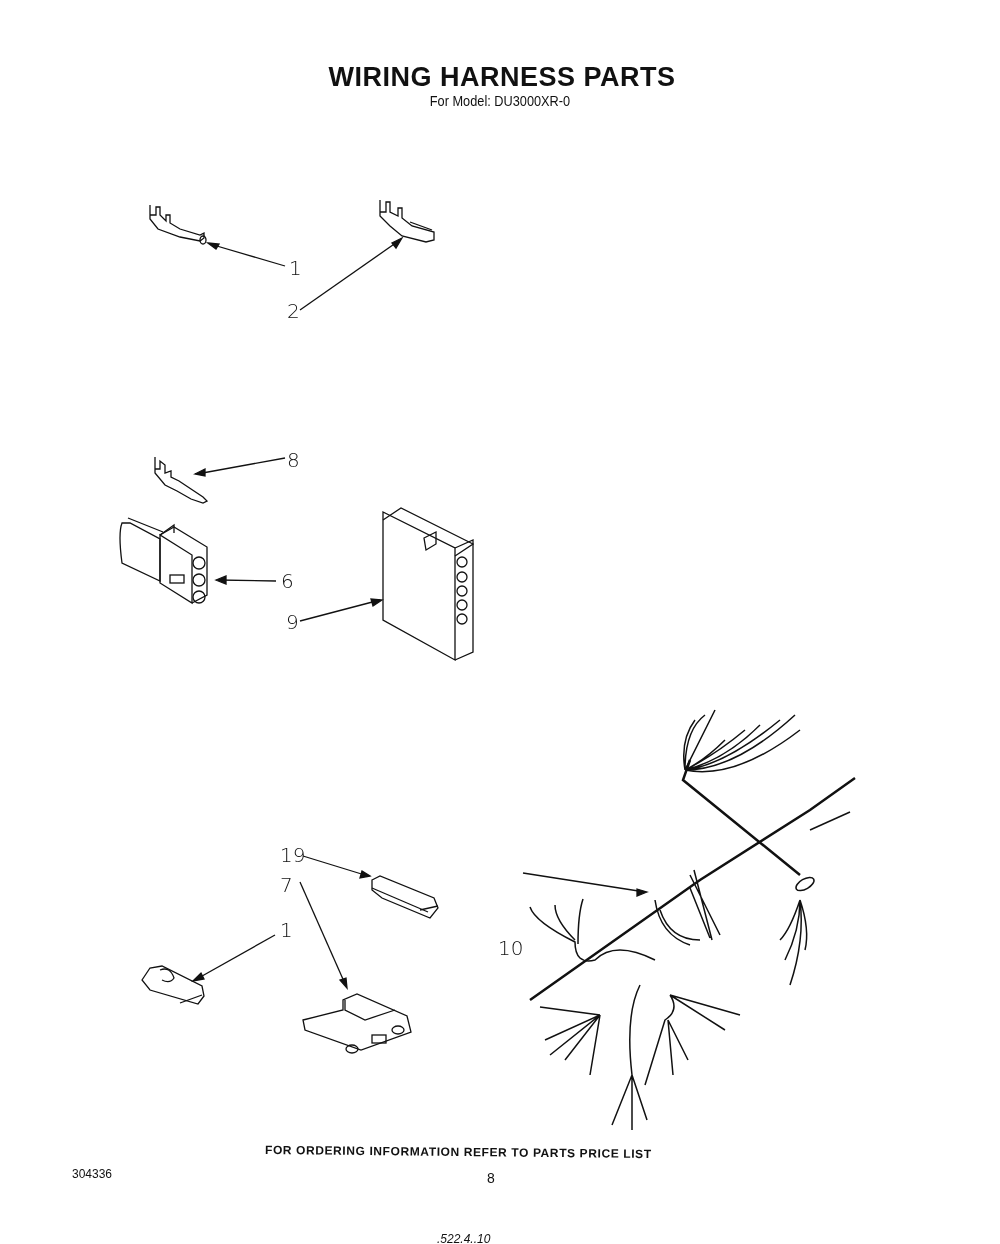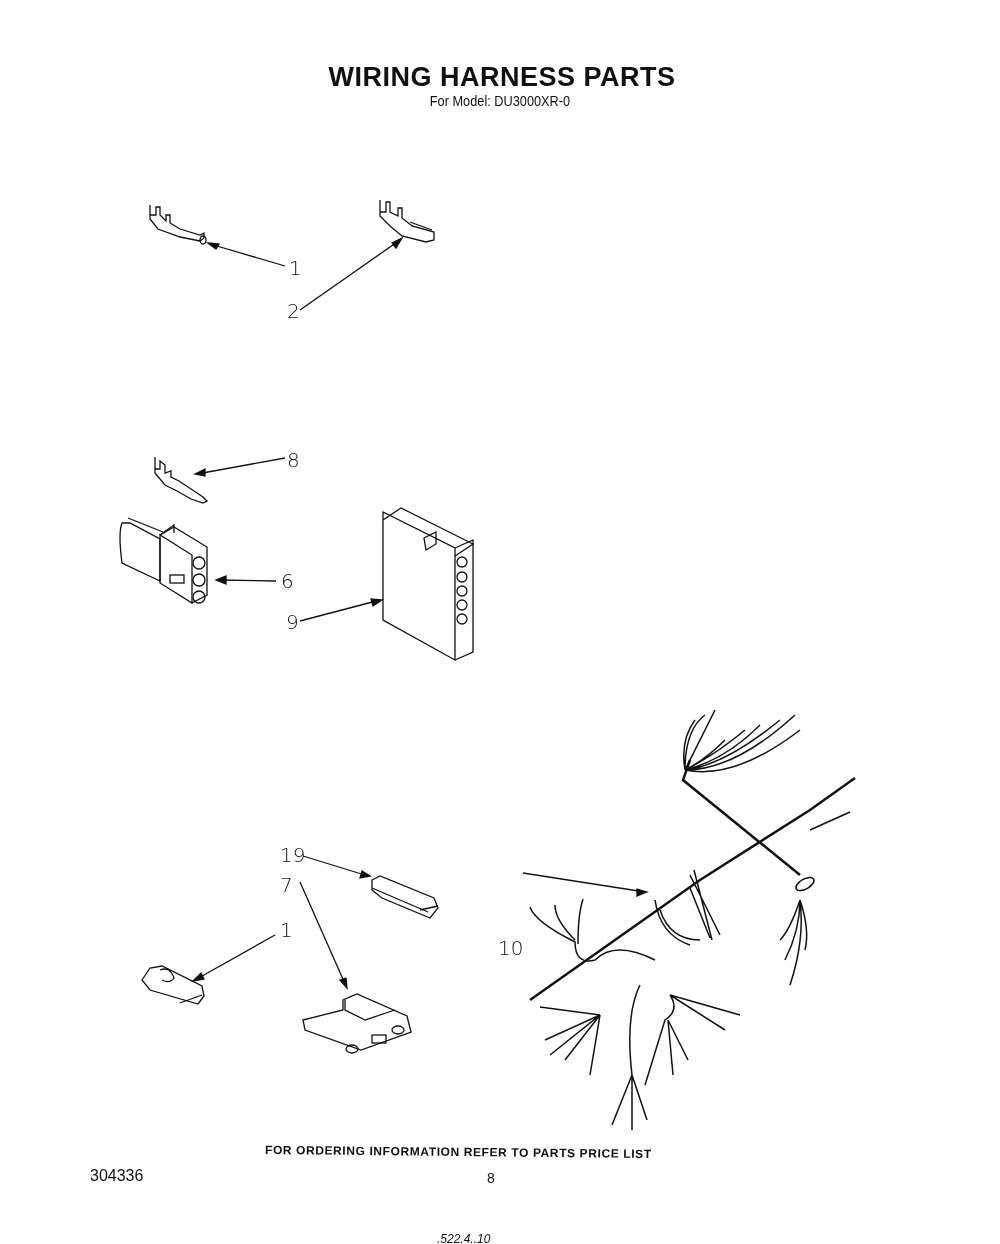--- a/index.html
+++ b/index.html
@@ -2,21 +2,21 @@
 <html><head>
 <meta charset="utf-8">
 <style>
   html,body{margin:0;padding:0;background:#fff;}
   body{width:1000px;height:1244px;position:relative;overflow:hidden;font-family:"Liberation Sans",sans-serif;color:#111;}
   .abs{position:absolute;}
   .title{left:2px;width:1000px;top:62px;text-align:center;font-weight:bold;font-size:27px;letter-spacing:0.5px;}
   .subtitle{left:0;width:1000px;top:92px;text-align:center;font-size:15px;transform:scaleX(0.85);}
   .callout{font-size:20px;font-family:"DejaVu Sans",sans-serif;font-weight:300;}
   .footer-note{left:265px;top:1143px;font-size:12px;font-weight:bold;letter-spacing:0.6px;transform:rotate(0.6deg);transform-origin:left;}
-  .docnum{left:90px;top:1167px;font-size:16px;}
+  .docnum{left:72px;top:1167px;font-size:12px;}
   .pagenum{left:487px;top:1170px;font-size:14px;}
   .stamp{left:437px;top:1232px;font-size:12px;font-style:italic;}
   svg{position:absolute;left:0;top:0;}
 </style>
 </head>
 <body>
 
 <div class="abs title">WIRING HARNESS PARTS</div>
 <div class="abs subtitle">For Model: DU3000XR-0</div>
 

